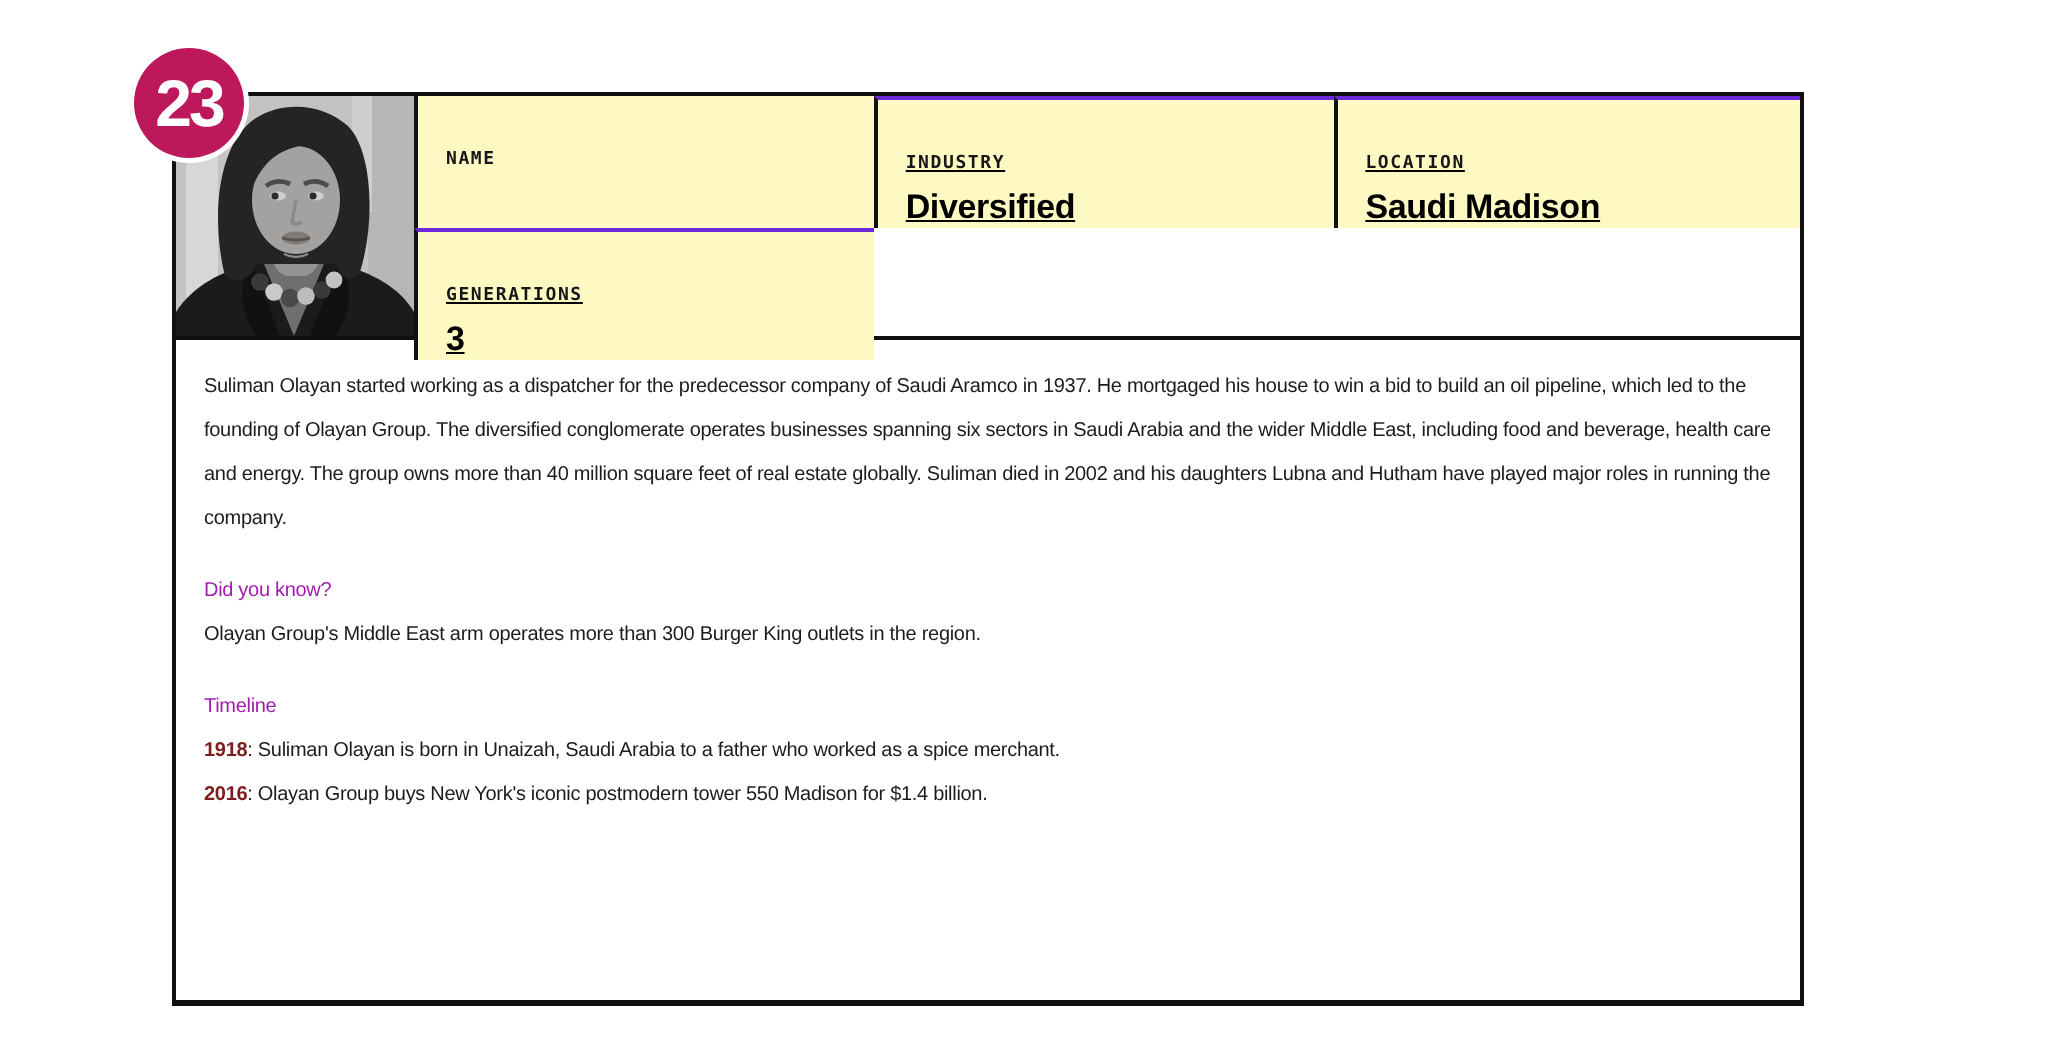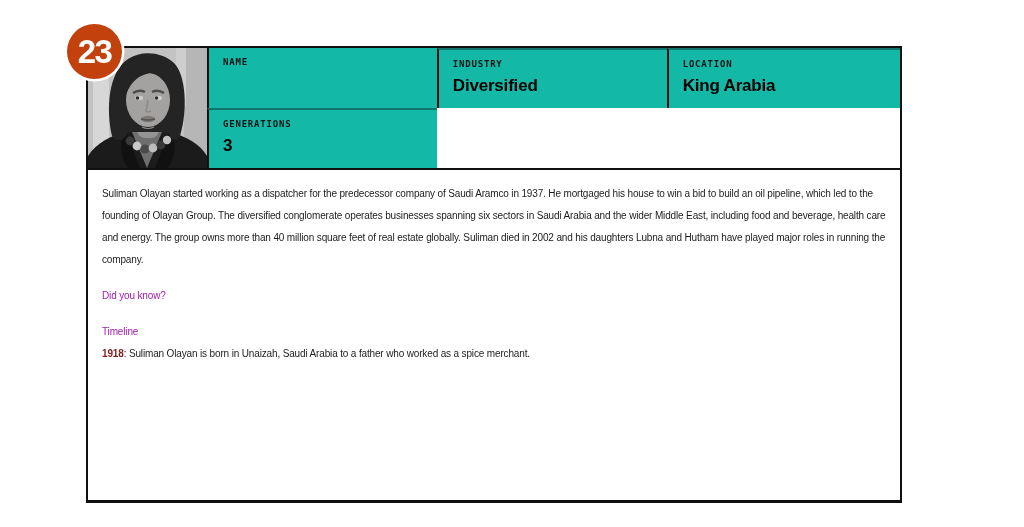--- a/index.html
+++ b/index.html
@@ -18,21 +18,21 @@
     background: #ffffff;
     border: 2px solid #101010;
     border-bottom-width: 3px;
   }
 
   .rank-badge {
     position: absolute;
     left: -21px; top: -24px;
     width: 55px; height: 55px;
     border-radius: 50%;
-    background: #c2410c;
+    background: #be185d;
     color: #ffffff;
     display: flex; align-items: center; justify-content: center;
     font-size: 33px; font-weight: 800; letter-spacing: -1.5px;
     box-shadow: 0 0 0 2.5px #ffffff;
     z-index: 5;
   }
 
   .header-row {
     display: flex;
     height: 122px;
@@ -48,24 +48,24 @@
 
   .info-grid {
     flex: 1;
     display: grid;
     grid-template-columns: 1fr 1fr 1.015fr;
     grid-template-rows: 1fr 1fr;
     height: 100%;
   }
   .cell {
     border-left: 2px solid #101010;
-    padding: 9px 14px 0 14px;
-    background: #14b8a6;
+    padding: 27px 14px 0 14px;
+    background: #fef9c3;
   }
-  .cell.row2 { border-top: 2px solid #0f766e; }
+  .cell.row2 { border-top: 2px solid #6d28d9; text-decoration: underline; }
   .cell-label {
     font-family: "DejaVu Sans Mono", "Liberation Mono", monospace;
     font-size: 9px; font-weight: 700;
     letter-spacing: 0.8px;
     color: #161616;
   }
   .cell-value {
     margin-top: 7px;
     font-size: 17px; font-weight: 700;
     letter-spacing: -0.2px;
@@ -142,36 +142,38 @@
       <div class="info-grid">
         <div class="cell">
           <div class="cell-label">NAME</div>
         </div>
         <div class="cell row2">
           <div class="cell-label">INDUSTRY</div>
           <div class="cell-value">Diversified</div>
         </div>
         <div class="cell row2">
           <div class="cell-label">LOCATION</div>
-          <div class="cell-value">King Arabia</div>
+          <div class="cell-value">Saudi Madison</div>
         </div>
         <div class="cell row2">
           <div class="cell-label">GENERATIONS</div>
           <div class="cell-value">3</div>
         </div>
       </div>
     </div>
 
     <div class="description">
       <p>Suliman Olayan started working as a dispatcher for the predecessor company of Saudi Aramco in 1937. He mortgaged his house to win a bid to build an oil pipeline, which led to the founding of Olayan Group. The diversified conglomerate operates businesses spanning six sectors in Saudi Arabia and the wider Middle East, including food and beverage, health care and energy. The group owns more than 40 million square feet of real estate globally. Suliman died in 2002 and his daughters Lubna and Hutham have played major roles in running the company.</p>
 
       <div class="section">
         <div class="section-heading">Did you know?</div>
+        <div>Olayan Group's Middle East arm operates more than 300 Burger King outlets in the region.</div>
       </div>
 
       <div class="section">
         <div class="section-heading">Timeline</div>
         <div class="timeline-event"><span class="year">1918</span><span>: Suliman Olayan is born in Unaizah, Saudi Arabia to a father who worked as a spice merchant.</span></div>
+        <div class="timeline-event"><span class="year">2016</span><span>: Olayan Group buys New York's iconic postmodern tower 550 Madison for $1.4 billion.</span></div>
       </div>
     </div>
 
   </div>
 </div>
 
 </body></html>

